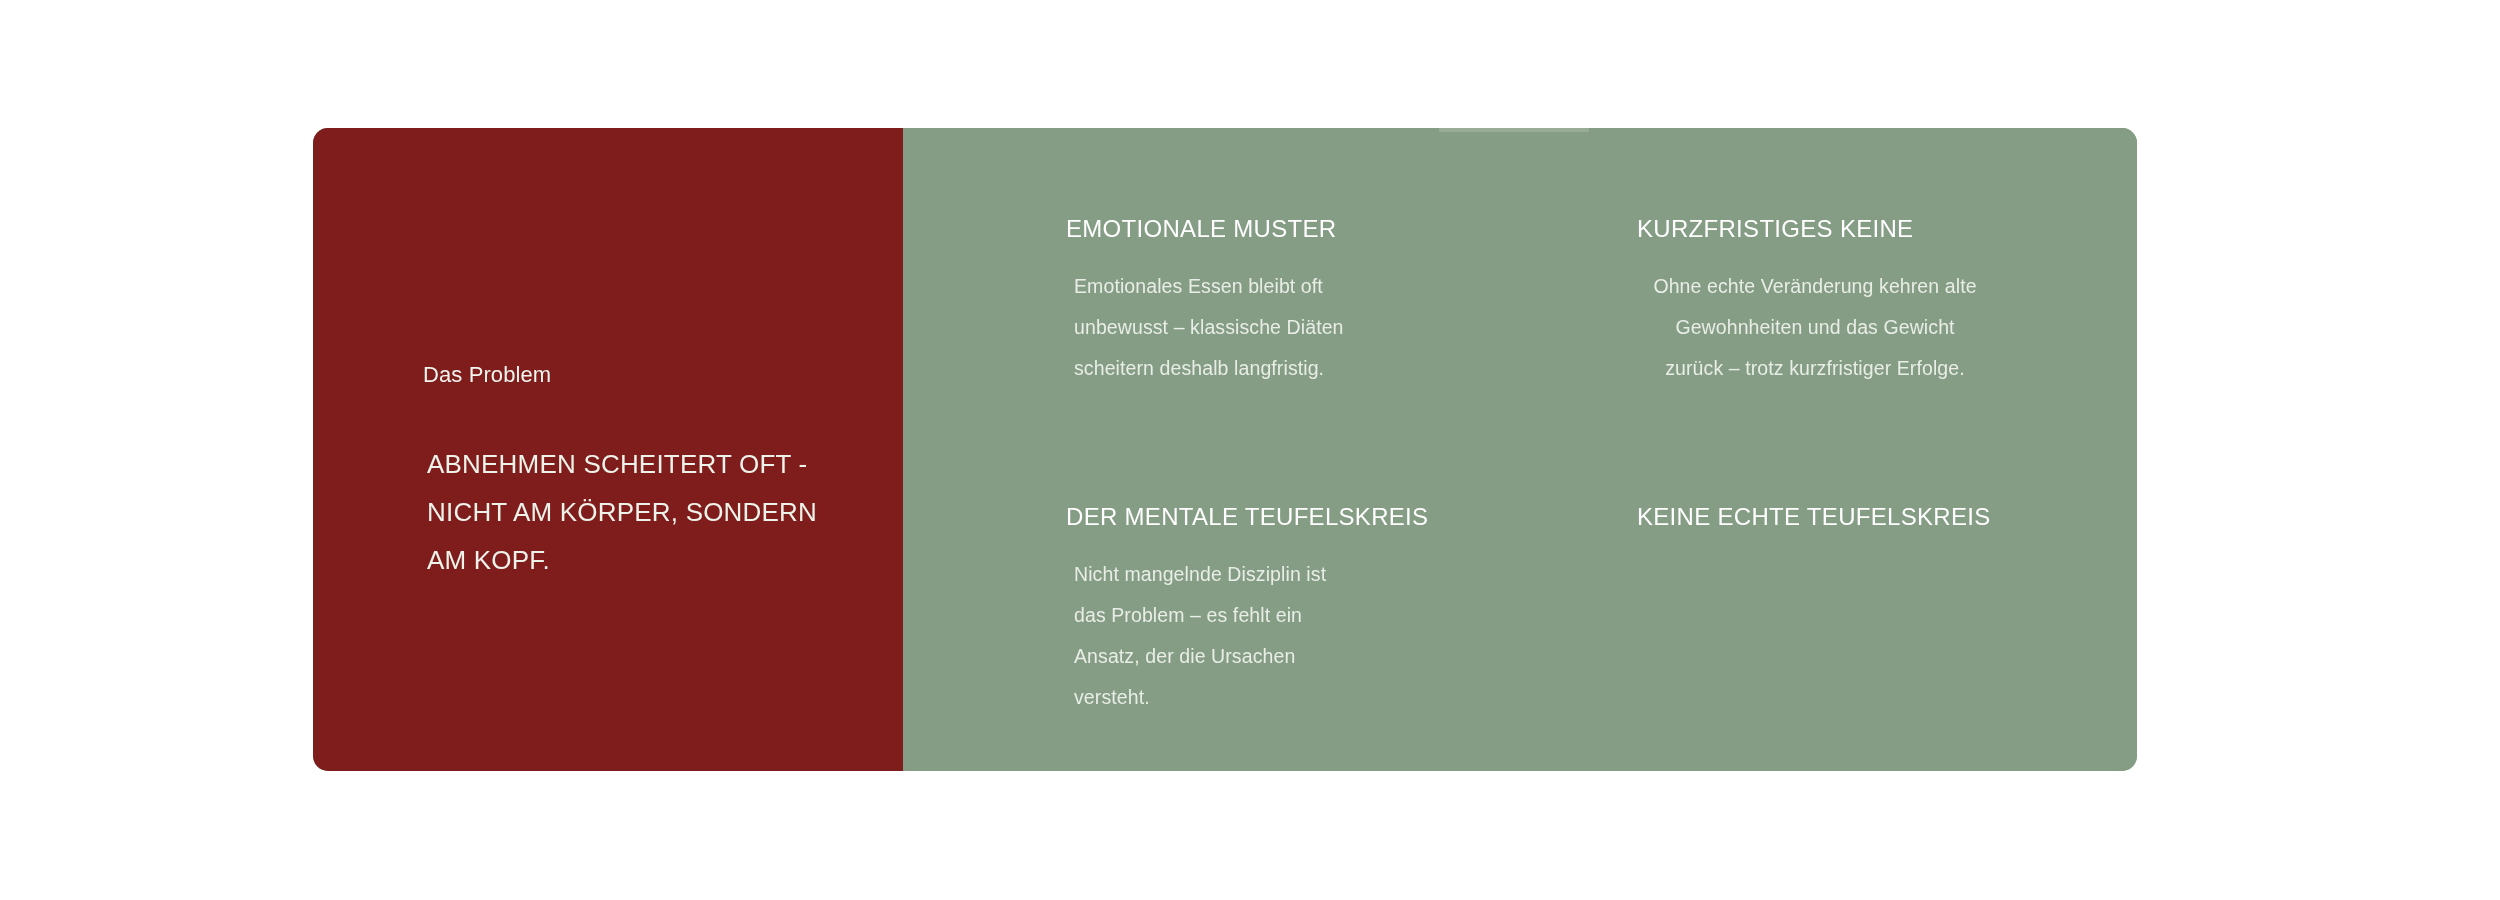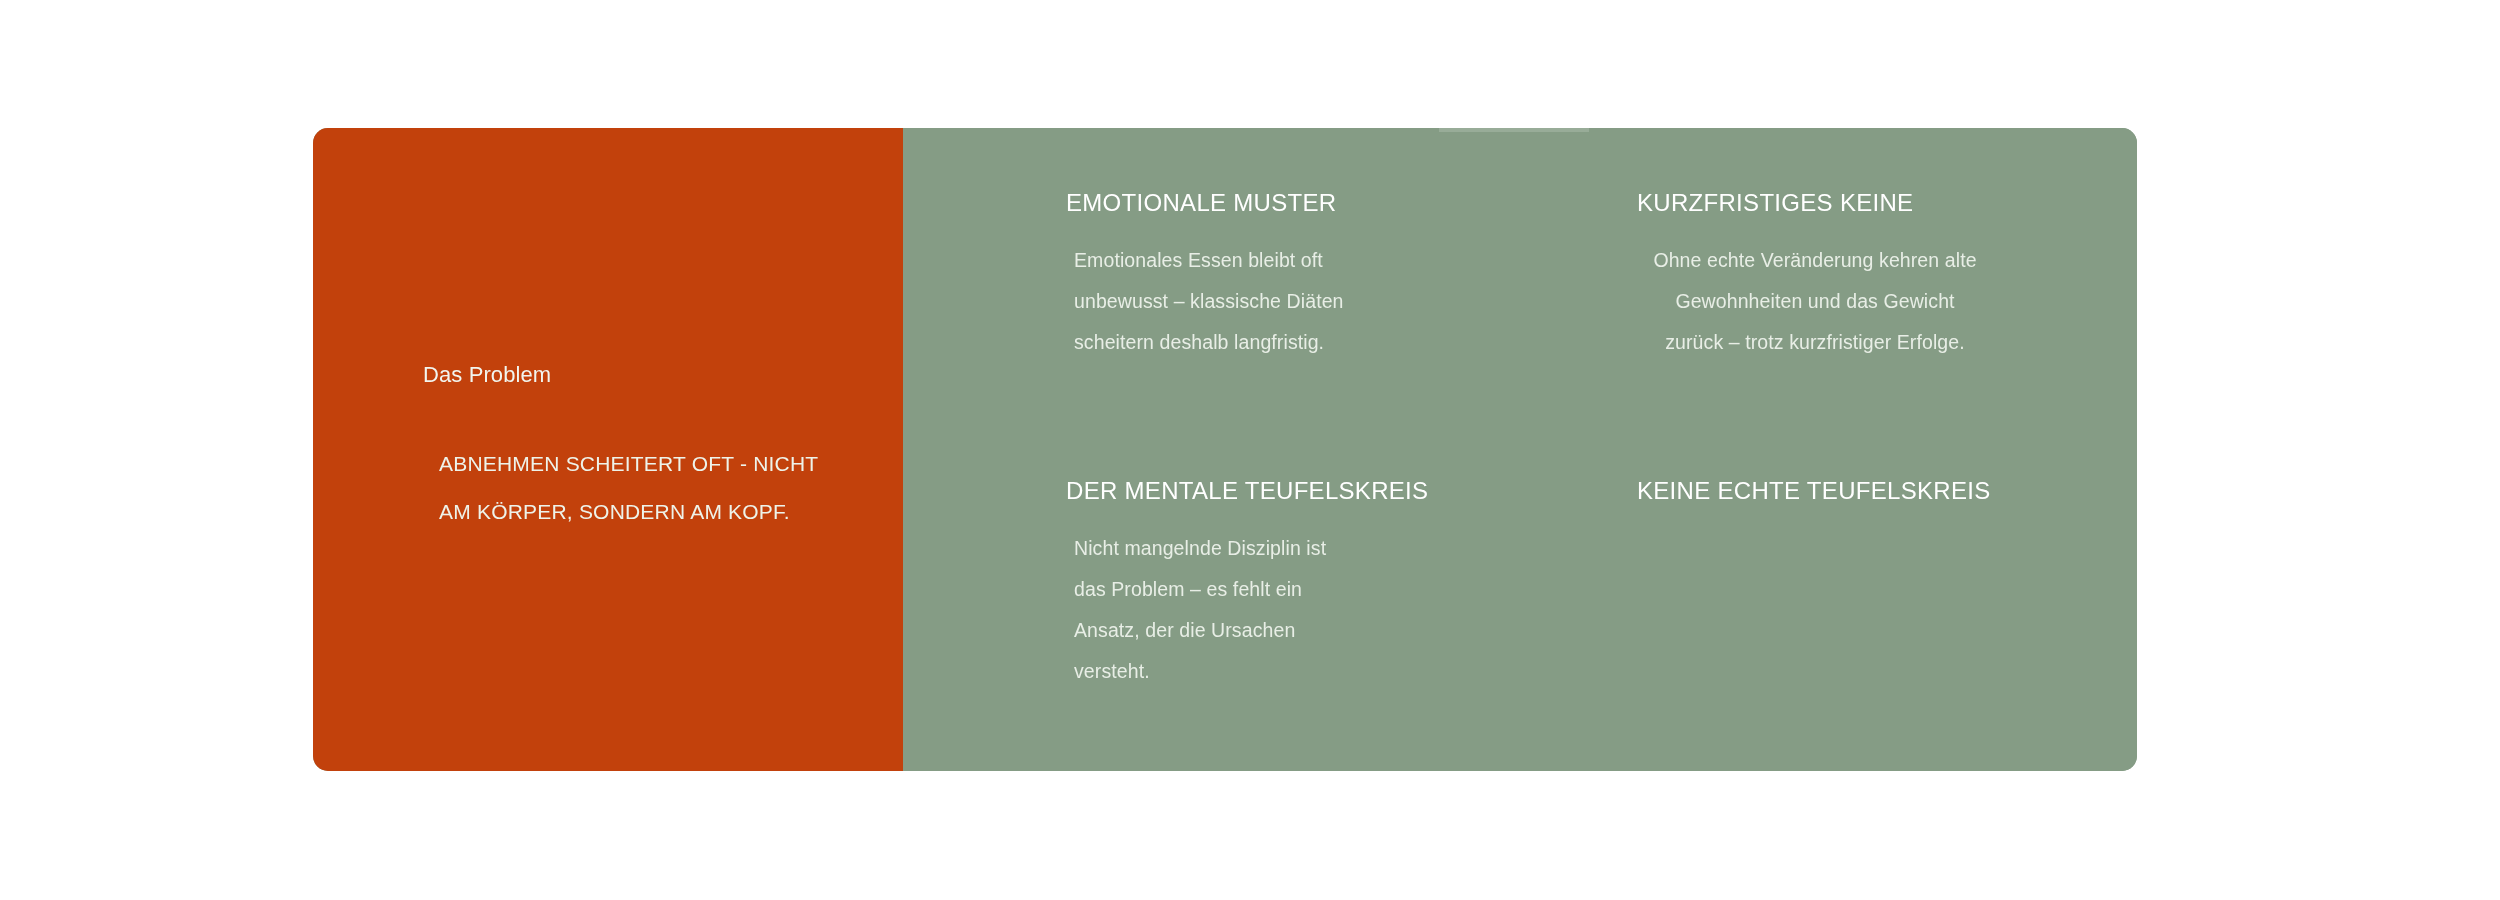--- a/index.html
+++ b/index.html
@@ -31,21 +31,21 @@
     border-radius: 15px;
     overflow: hidden;
     display: flex;
     background: #859c85;
   }
 
   
   .left-pane {
     width: 590px;
     flex: 0 0 590px;
-    background: #c2410c;
+    background: #7f1d1d;
     position: relative;
   }
 
   .left-inner {
     position: absolute;
     left: 110px;
     top: 232px;
     width: 440px;
   }
 
@@ -53,25 +53,25 @@
     color: #f2f5ef;
     font-size: 22px;
     line-height: 30px;
     font-weight: 400;
     letter-spacing: 0.1px;
     margin: 0 0 50px 0;
   }
 
   .headline {
     color: #eef3ea;
-    font-size: 21px;
+    font-size: 26px;
     line-height: 48px;
     font-weight: 400;
     letter-spacing: 0.2px;
-    margin: 16px;
+    margin: 4px;
   }
 
   
   .right-pane {
     flex: 1 1 auto;
     background: #859c85;
     position: relative;
   }
 
   .right-pane::before {
@@ -91,21 +91,21 @@
     left: 163px;
     top: 0;
     right: 0;
     bottom: 0;
     display: grid;
     grid-template-columns: 571px 1fr;
     grid-template-rows: 288px 1fr;
   }
 
   .card {
-    padding-top: 60px;
+    padding-top: 86px;
     padding-right: 24px;
     box-sizing: border-box;
   }
 
   .card-title {
     color: #ffffff;
     font-size: 24px;
     line-height: 30px;
     font-weight: 400;
     letter-spacing: 0.3px;

